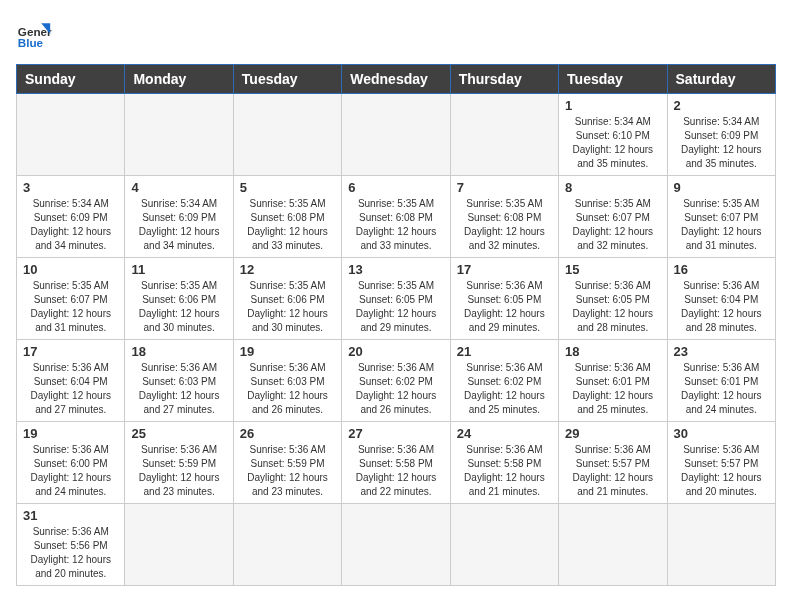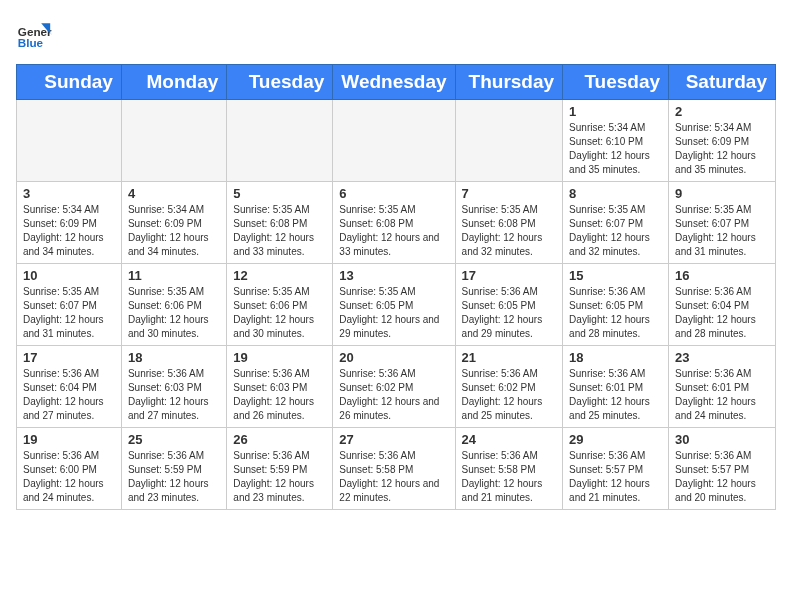--- a/index.html
+++ b/index.html
@@ -37,25 +37,25 @@
     .subtitle {
       font-size: 14px;
       color: #555;
     }
     .calendar {
       width: 100%;
       border-collapse: collapse;
       border: 1px solid #ccc;
     }
     .calendar th {
-      background: #3b82f6;
+      background: #404040;
       color: #fff;
-      text-align: right;
+      text-align: left;
       padding: 6px 8px;
-      font-size: 19px;
+      font-size: 14px;
       font-weight: bold;
       border: 1px solid #2e6ab5;
     }
     .calendar td {
       border: 1px solid #ccc;
       vertical-align: top;
       padding: 4px 6px;
       width: calc(100% / 7);
       height: 80px;
       background: #fff;
@@ -69,20 +69,21 @@
       font-size: 13px;
       font-weight: bold;
       color: #333;
       display: block;
       margin-bottom: 2px;
     }
     .day-info {
       font-size: 10px;
       color: #333;
       line-height: 1.4;
+      text-align: center;
     }
   </style>
 </head>
 <body>
 
 <div class="header-section">
   <div class="logo">
     <svg class="logo-icon" viewBox="0 0 40 40">
       <text x="2" y="22" font-size="13" font-weight="bold" fill="#333">General</text>
       <text x="2" y="34" font-size="13" font-weight="bold" fill="#1a6dcc">Blue</text>
@@ -296,14 +297,28 @@
 Sunset: 5:57 PM
 Daylight: 12 hours and 21 minutes.</div>
         </td>
         <td>
           <span class="day-number">30</span>
           <div class="day-info">Sunrise: 5:36 AM
 Sunset: 5:57 PM
 Daylight: 12 hours and 20 minutes.</div>
         </td>
       </tr>
+      <tr>
+        <td>
+          <span class="day-number">31</span>
+          <div class="day-info">Sunrise: 5:36 AM
+Sunset: 5:56 PM
+Daylight: 12 hours and 20 minutes.</div>
+        </td>
+        <td class="empty"></td>
+        <td class="empty"></td>
+        <td class="empty"></td>
+        <td class="empty"></td>
+        <td class="empty"></td>
+        <td class="empty"></td>
+      </tr>
     </tbody>
 </table>
 
 </body></html>

